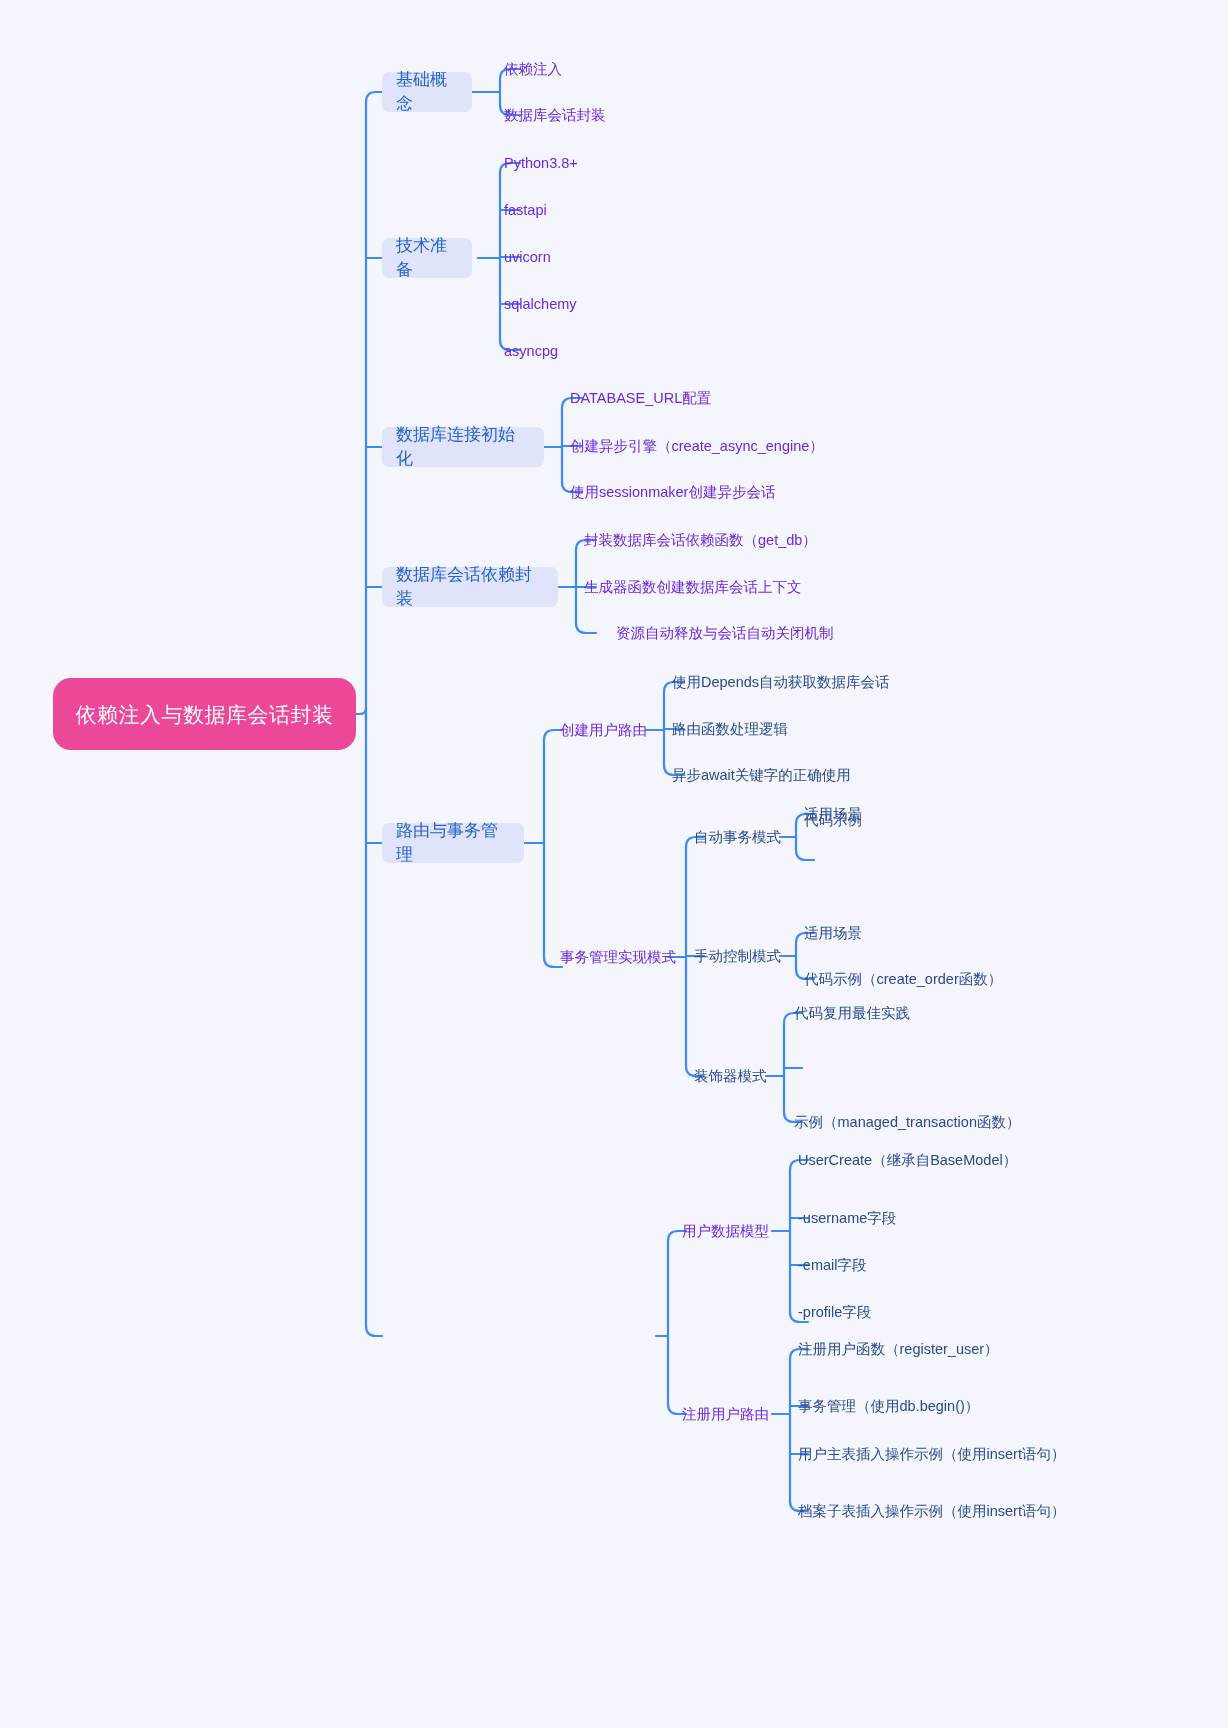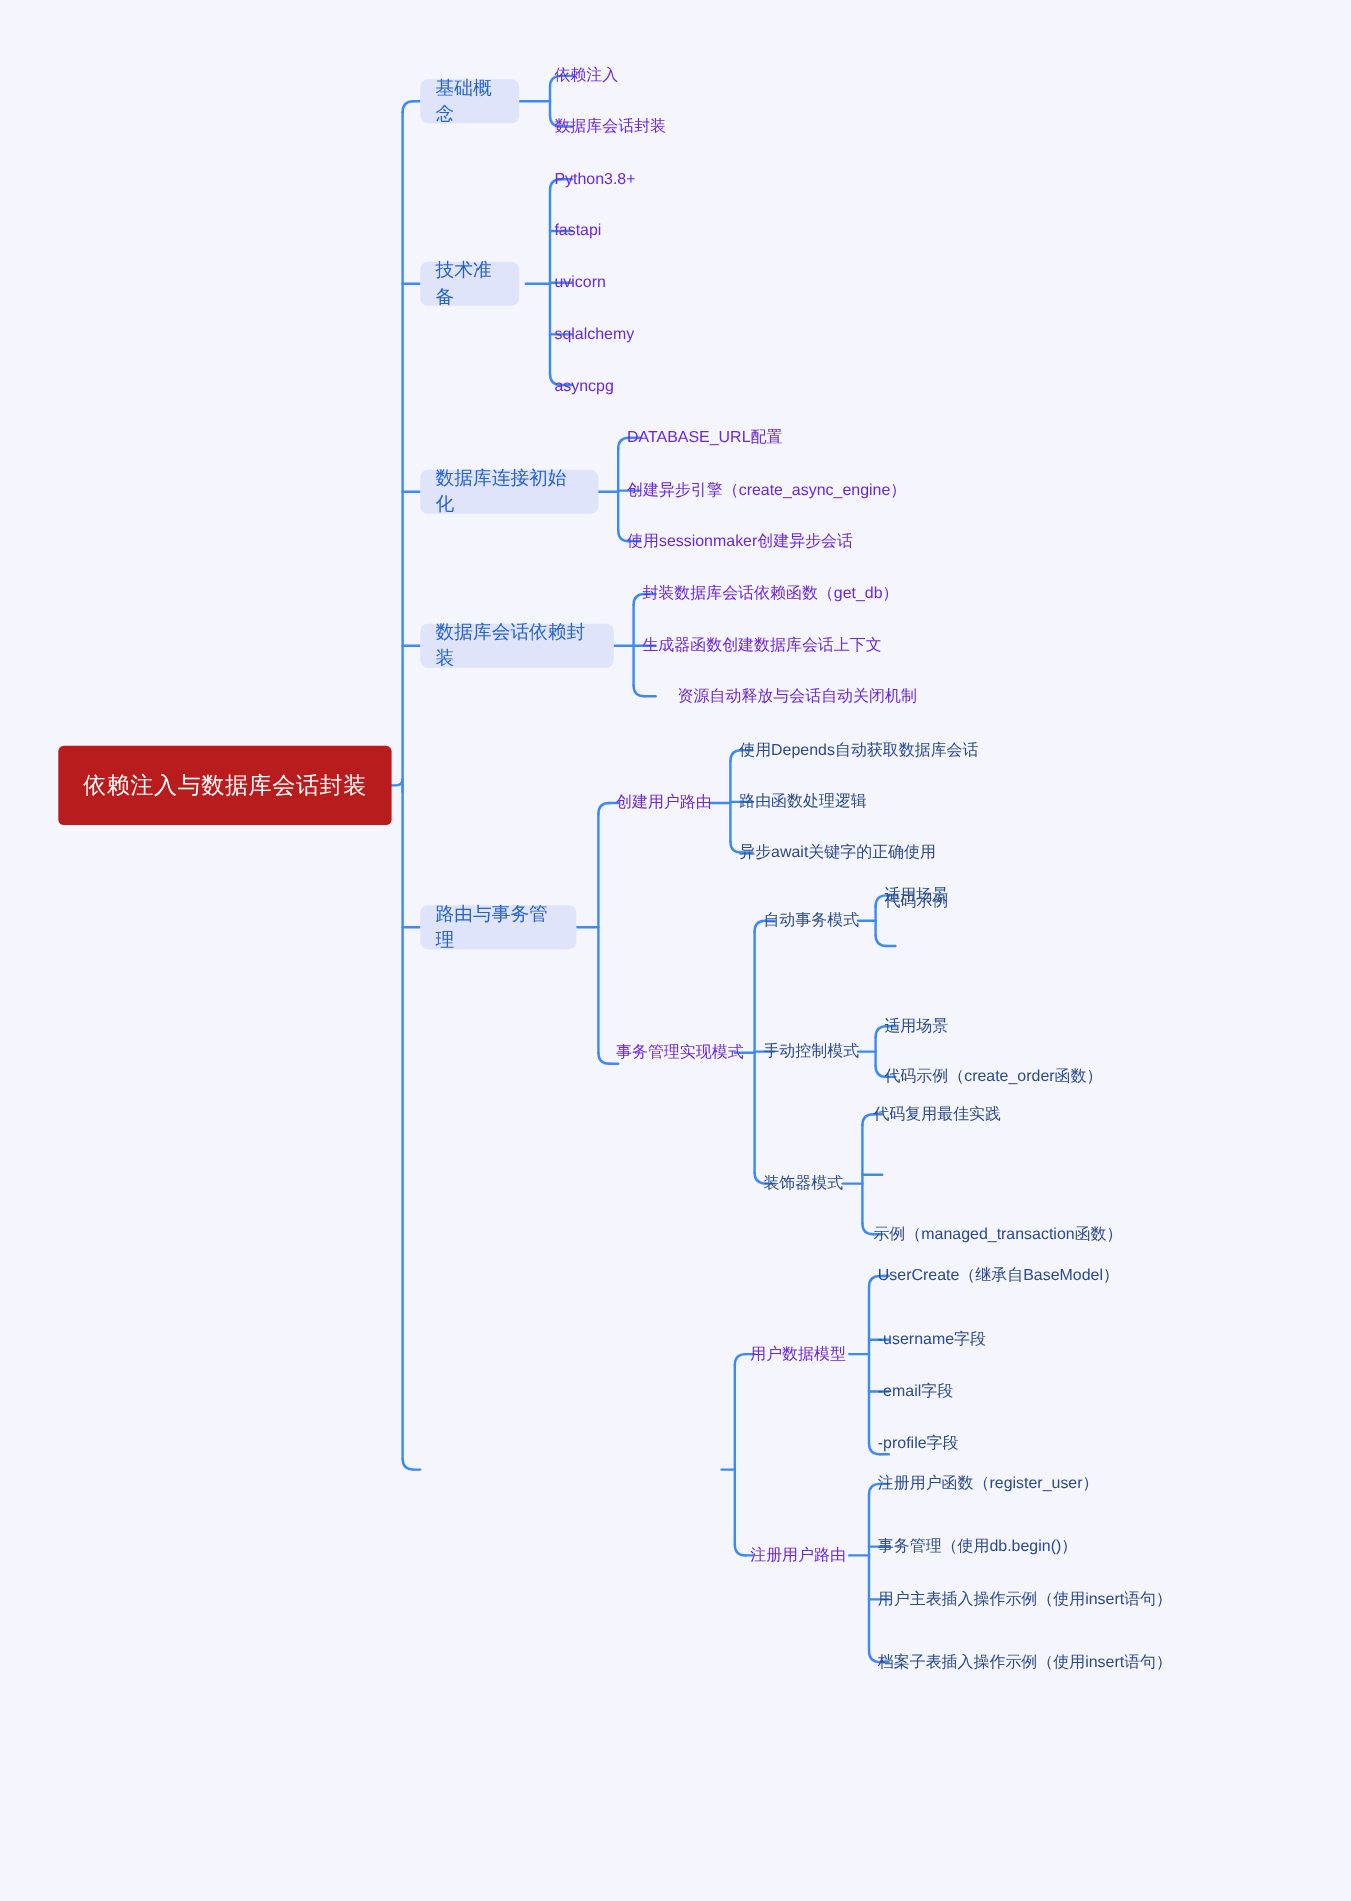--- a/index.html
+++ b/index.html
@@ -28,23 +28,23 @@
   }
   .node {
     position: absolute;
     box-sizing: border-box;
     display: flex;
     align-items: center;
     white-space: pre-wrap;
   }
   
   .node.root {
-    background: #b91c1c;
+    background: #ec4899;
     color: #ffffff;
-    border-radius: 5px;
+    border-radius: 18px;
     justify-content: center;
     text-align: center;
     font-size: 21px;
     line-height: 31px;
     padding: 10px 14px;
     letter-spacing: 0.5px;
   }
   
   .node.lvl1 {
     background: #dfe4fb;

